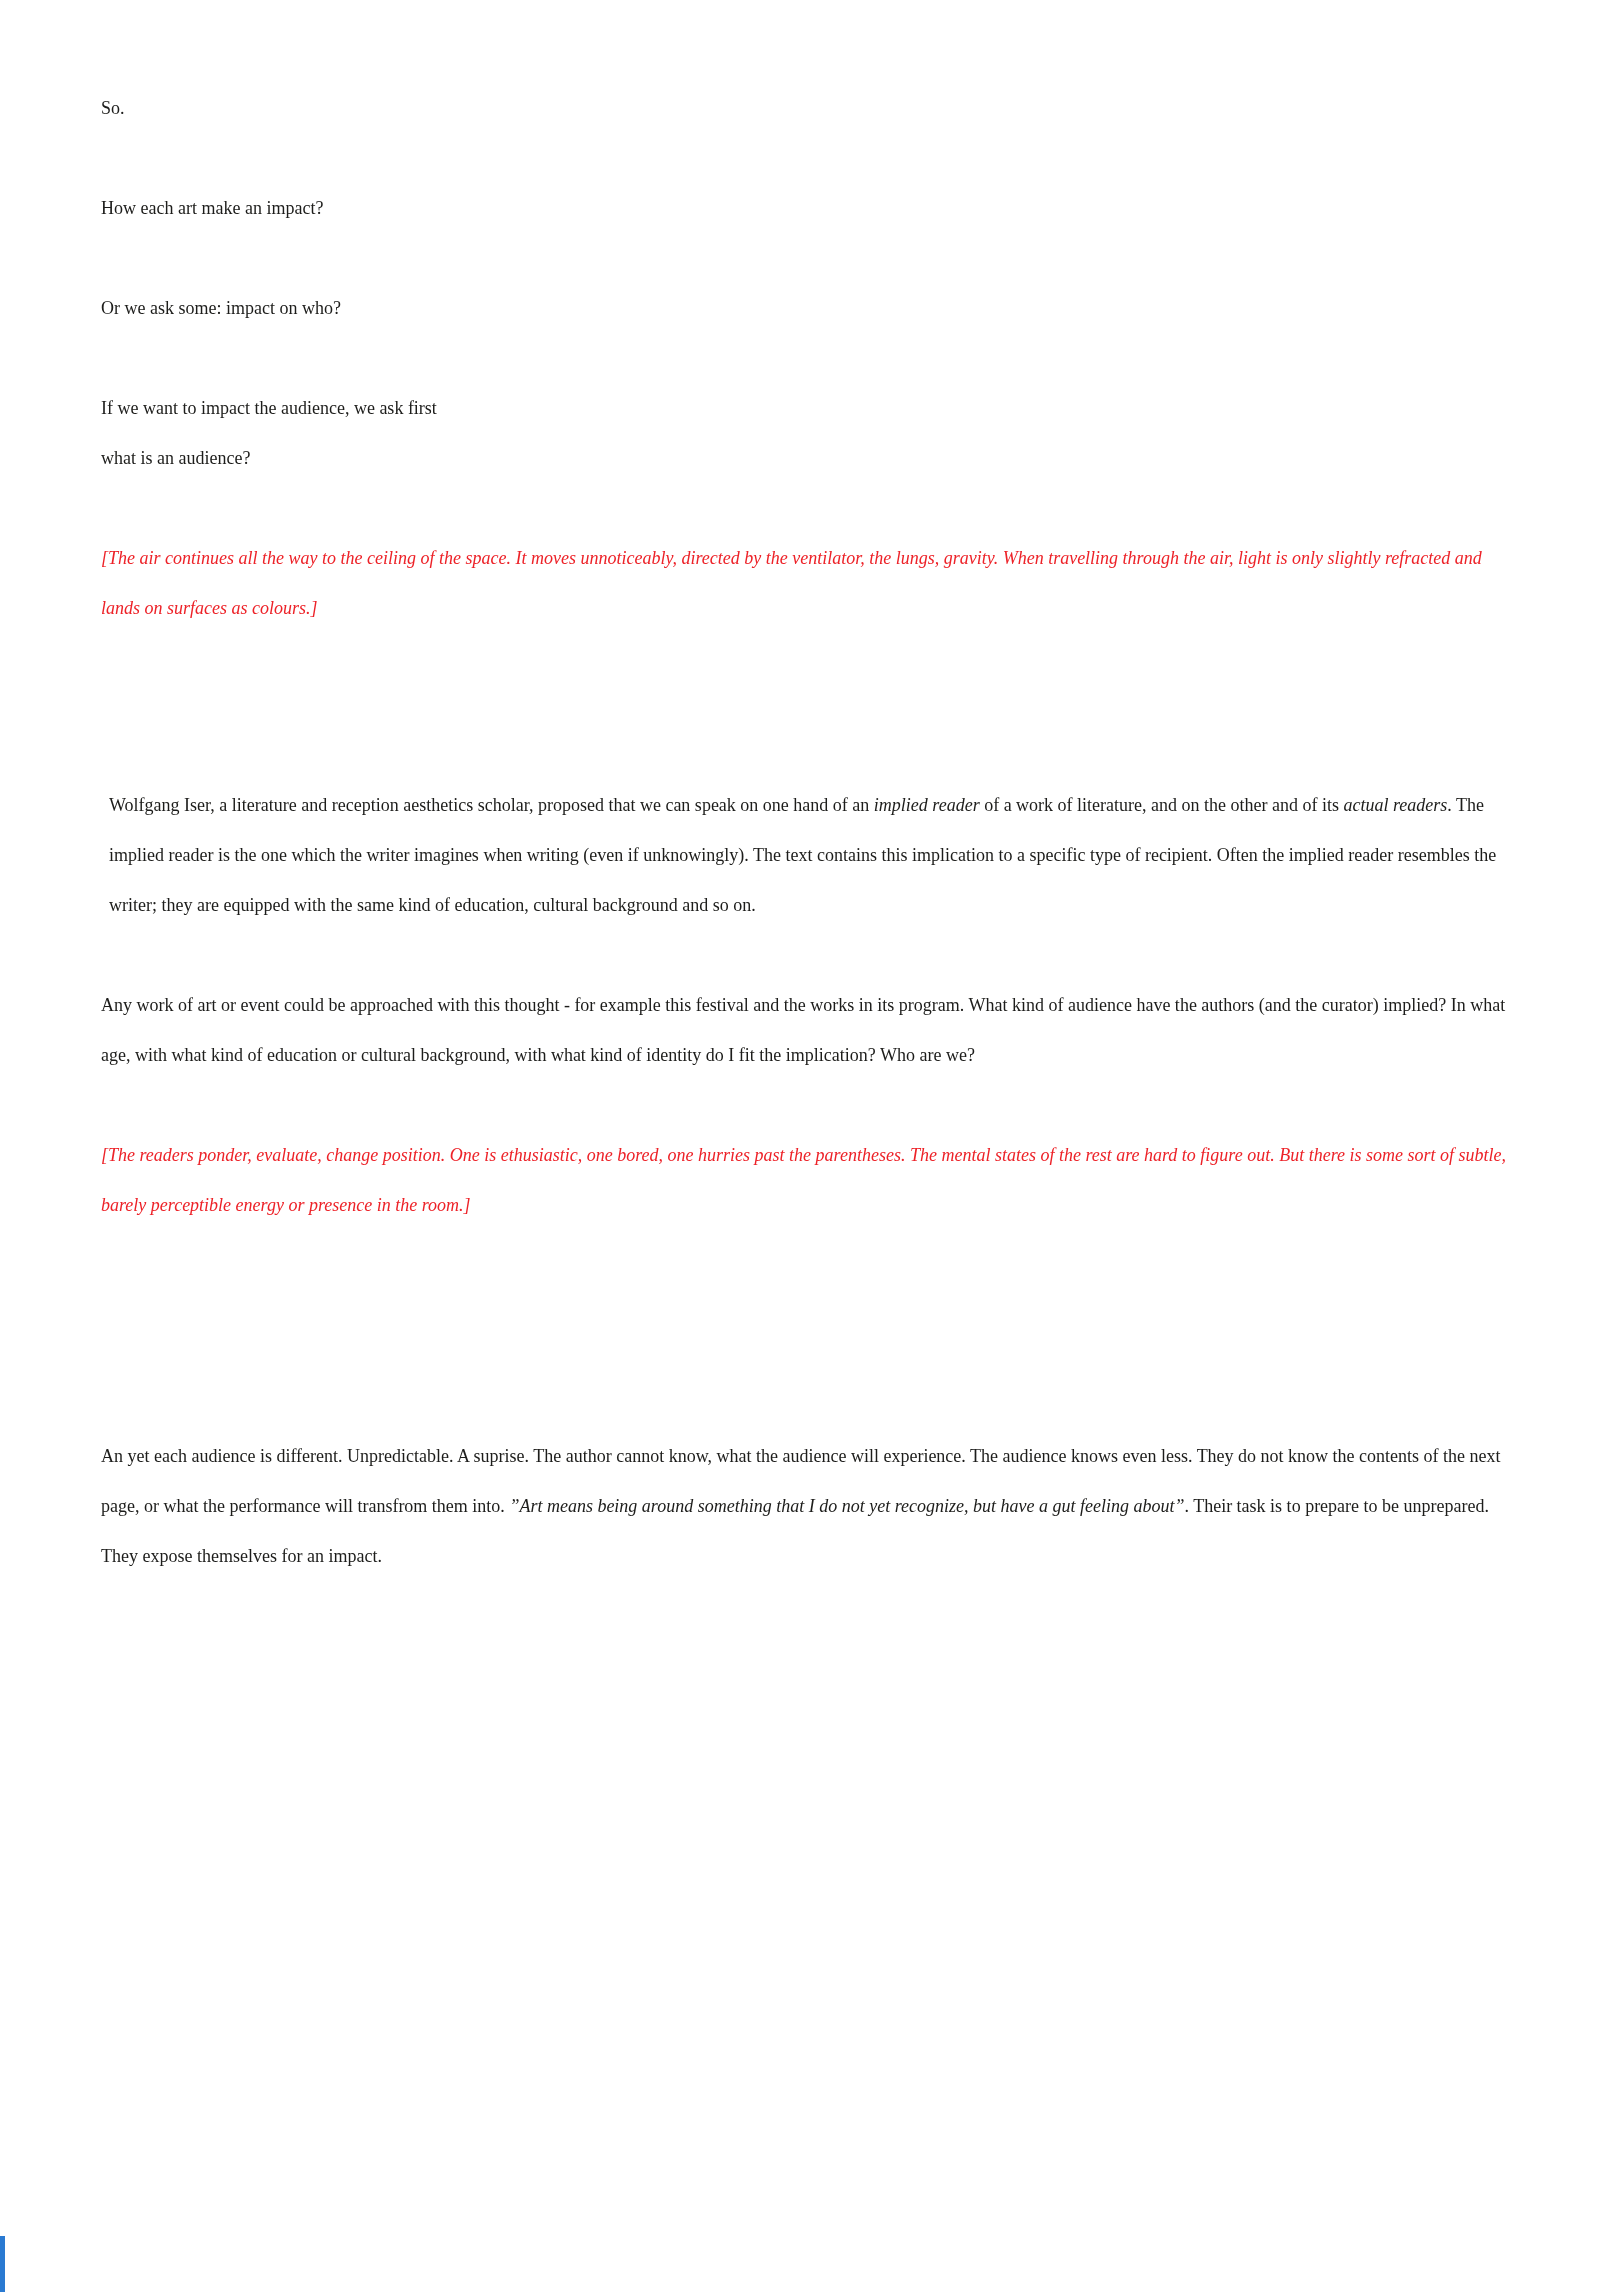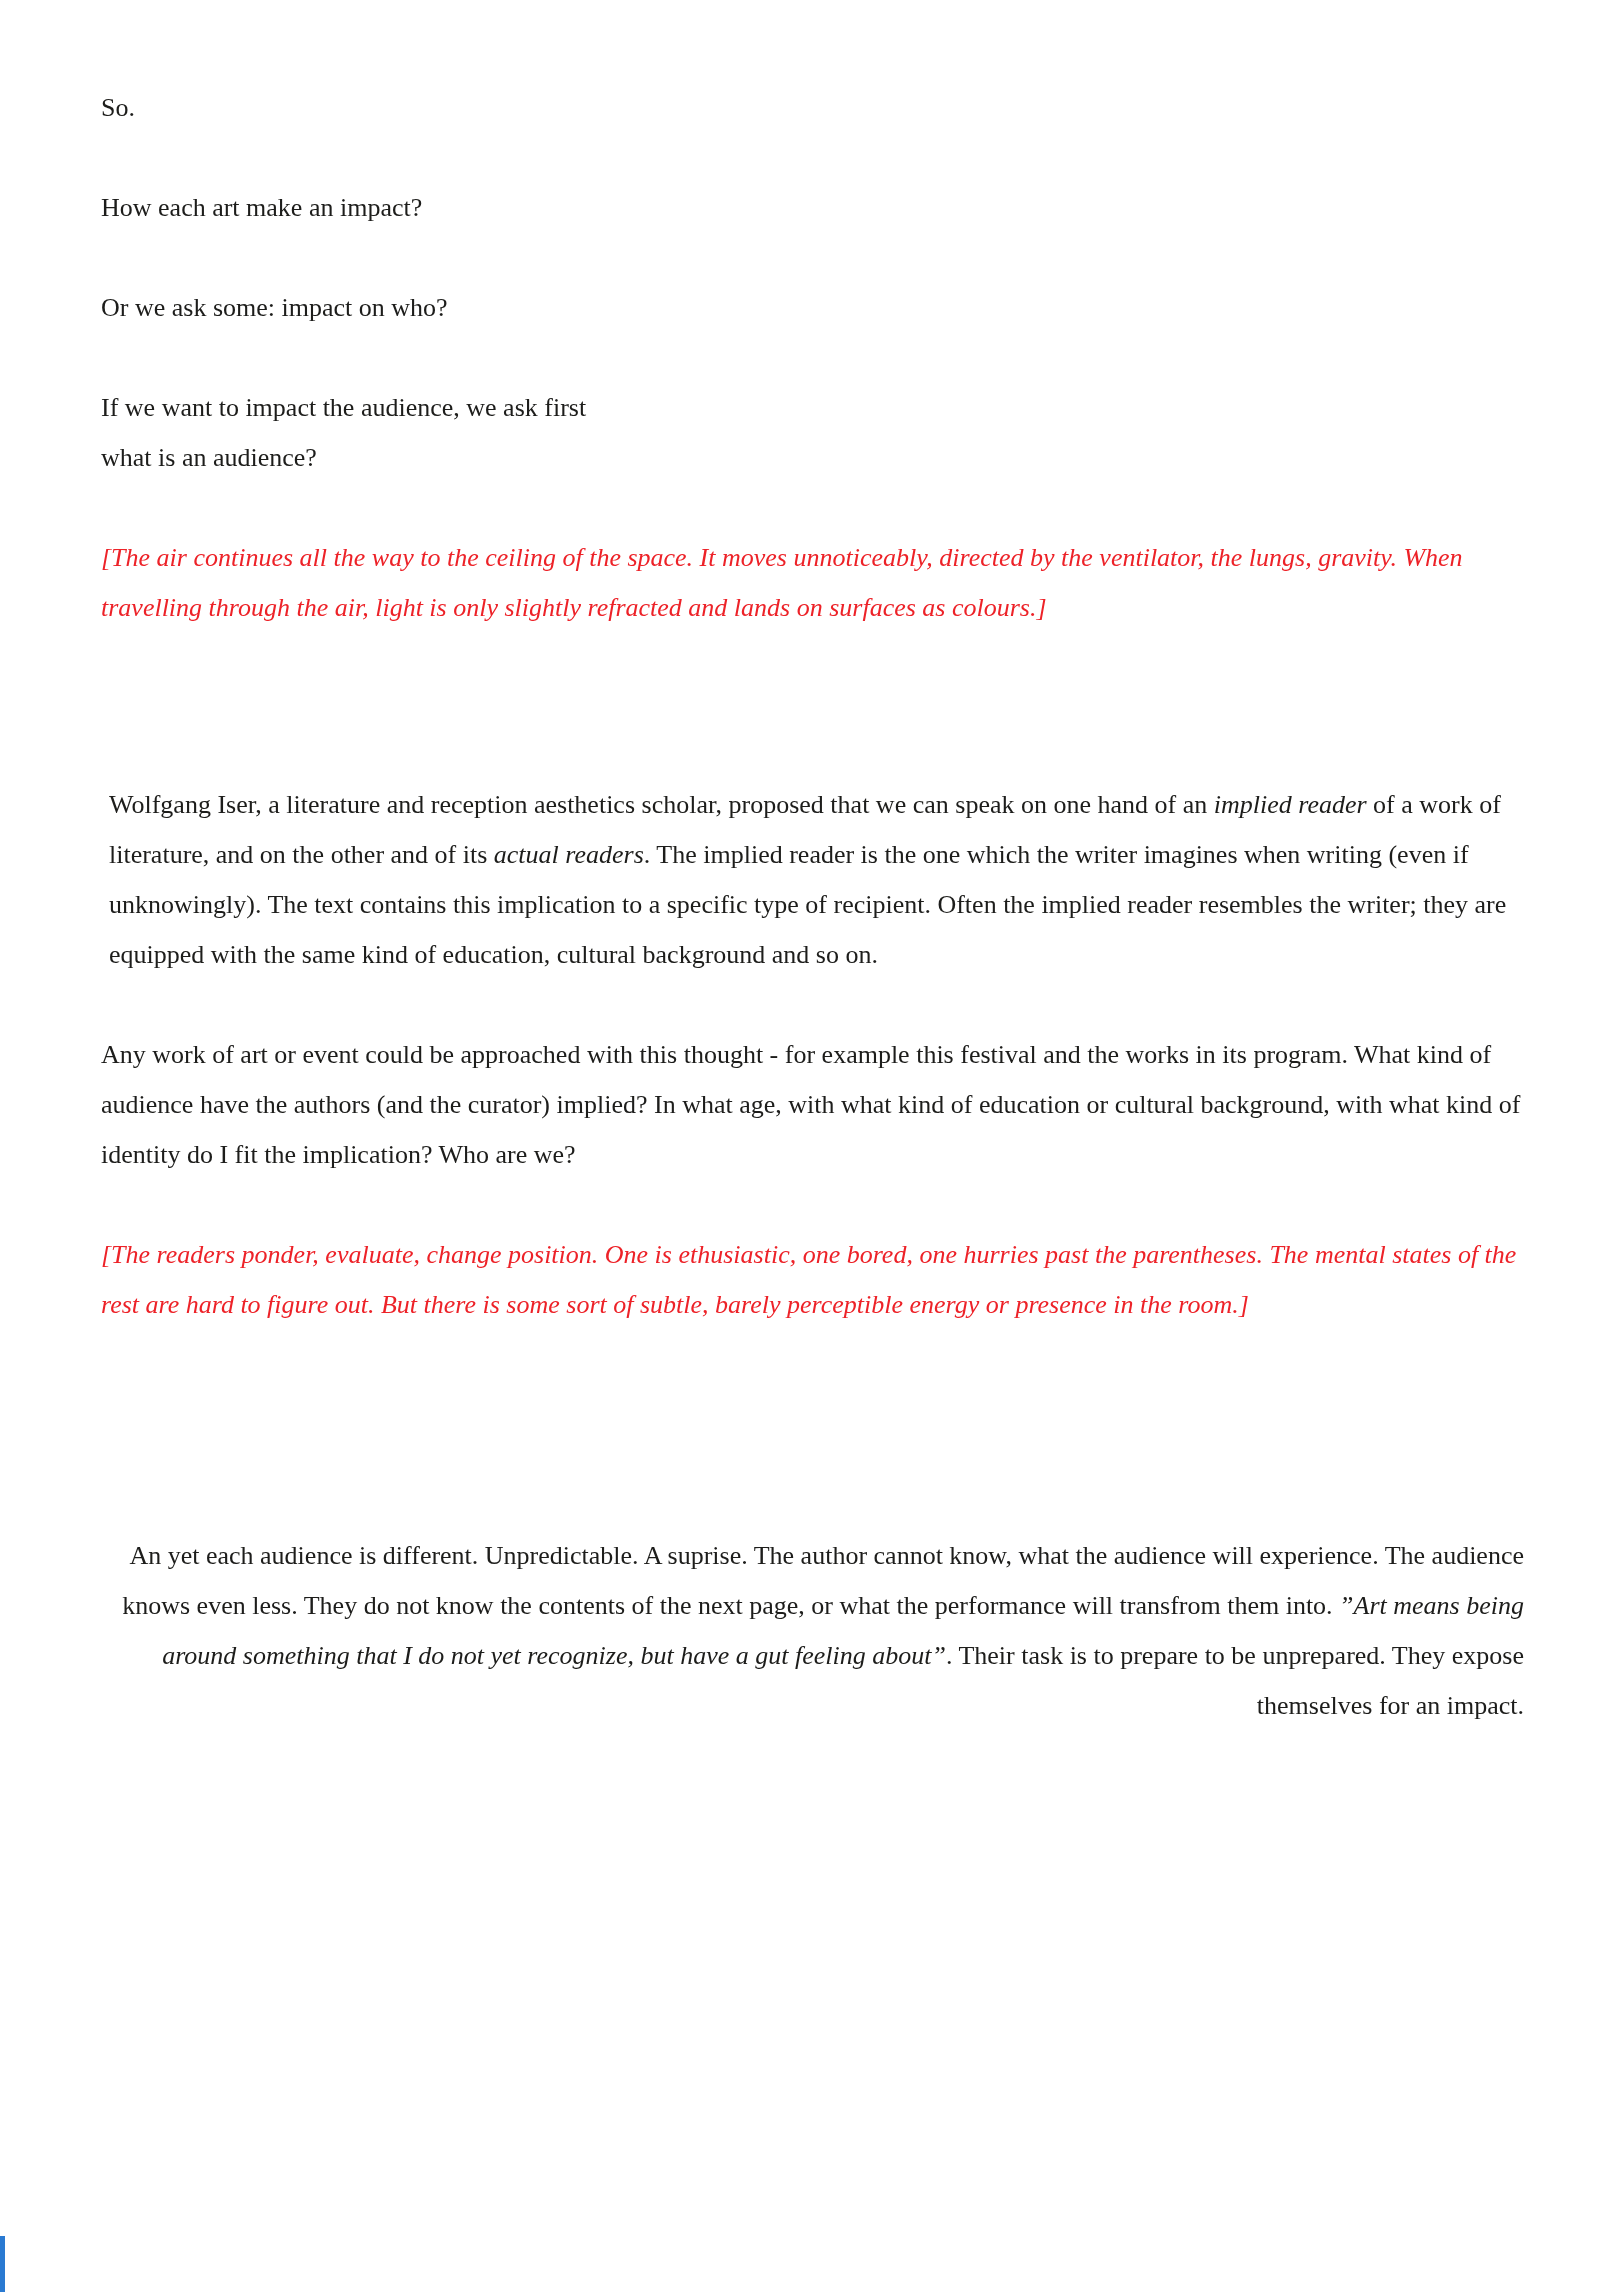--- a/index.html
+++ b/index.html
@@ -20,42 +20,41 @@
     overflow: hidden;
     font-family: "Liberation Serif", "DejaVu Serif", serif;
   }
   .doc-body {
     position: absolute;
     top: 83px;
     left: 101px;
     width: 1431px;
   }
   .para {
-    font-size: 26px;
+    font-size: 18px;
     line-height: 50px;
     color: var(--text-color);
     margin: 0 0 50px 0;
     white-space: pre-wrap;
     max-width: 1423px;
   }
   .para.red {
     color: var(--red-color);
     font-style: italic;
     font-family: Liberation Serif, serif;
   }
   .para .italic {
     font-style: italic;
   }
   .para.gap-xl {
     margin-top: 147px;
     margin-left: 8px;
   }
   .para.gap-xxl {
     margin-top: 201px;
-    text-align: right;
   }
   .edge-mark {
     position: absolute;
     left: 0;
     bottom: 0;
     width: 4.9px;
     height: 57px;
     background: var(--blue-color);
   }
 </style>

